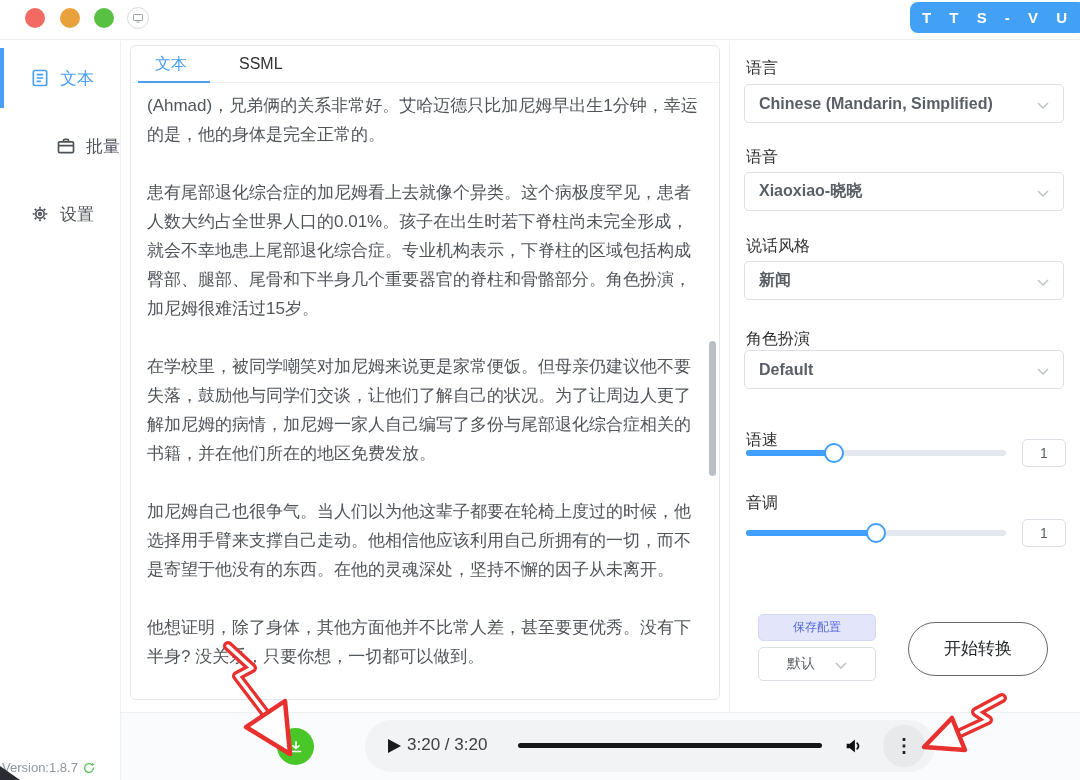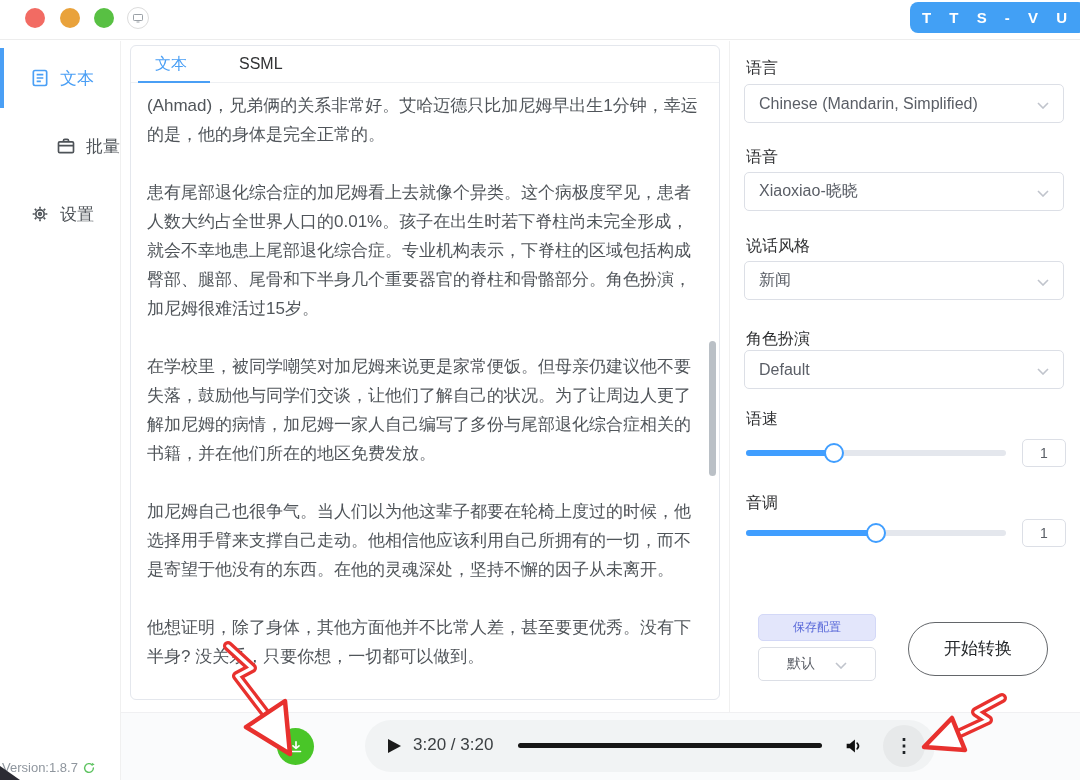--- a/index.html
+++ b/index.html
@@ -53,28 +53,28 @@
   .scroll-thumb { position:absolute; right:3px; top:295px; width:7px; height:135px;
     border-radius:4px; background:#a3abb3; opacity:.75; }
 
   
   .panel { position:absolute; left:729px; top:41px; width:351px; height:671px;
     background:#fff; border-left:1px solid #f0f0f0; }
   .flabel { position:absolute; left:16px; font-size:16px; color:#303133; }
   .select { position:absolute; left:14px; width:320px; height:39px;
     border:1px solid #dcdfe6; border-radius:5px; background:#fff;
     display:flex; align-items:center; padding:12px 14px; font-size:16px;
-    color:#5a5e66; cursor:pointer; }
+    color:#5a5e66; cursor:pointer;font-weight:bold; }
   .select .chev { margin-left:auto; }
   .lb0 { top:17px; } .sel0 { top:43px; }
   .lb1 { top:106px; } .sel1 { top:131px; }
   .lb2 { top:195px; } .sel2 { top:220px; }
   .lb3 { top:288px; } .sel3 { top:309px; }
 
-  .lb4 { top:368px; } .lb5 { top:452px; }
+  .lb4 { top:389px; } .lb5 { top:452px; }
   .slider { position:absolute; left:16px; width:260px; height:6px;
     border-radius:3px; background:#e4e7ed; cursor:pointer; }
   .slider .fill { position:absolute; left:0; top:0; height:6px;
     border-radius:3px; background:#409eff; }
   .slider .handle { position:absolute; top:-7px; width:20px; height:20px;
     border-radius:50%; background:#fff; border:2px solid #409eff; }
   .slid0 { top:409px; } .slid0 .fill { width:88px; } .slid0 .handle { left:78px; }
   .slid1 { top:489px; } .slid1 .fill { width:130px; } .slid1 .handle { left:120px; }
   .valbox { position:absolute; left:292px; width:44px; height:28px;
     border:1px solid #dcdfe6; border-radius:5px; background:#fff;
@@ -95,21 +95,21 @@
 
   
   .bottombar { position:absolute; left:121px; top:712px; width:959px; height:68px;
     background:#fafbfc; border-top:1px solid #f0f0f2; }
   .dl-btn { position:absolute; left:156px; top:15px; width:37px; height:37px;
     border-radius:50%; background:#49c628; display:flex; align-items:center;
     justify-content:center; cursor:pointer; }
   .player { position:absolute; left:244px; top:7px; width:570px; height:52px;
     border-radius:26px; background:#f1f3f4; }
   .play-btn { position:absolute; left:22px; top:18px; cursor:pointer; }
-  .time { position:absolute; left:48px; top:15px; font-size:17px; color:#3c4043; }
+  .time { position:absolute; left:42px; top:15px; font-size:17px; color:#3c4043; }
   .ptrack { position:absolute; left:153px; top:23px; width:304px; height:5px;
     border-radius:3px; background:#161616; cursor:pointer; }
   .vol-btn { position:absolute; left:478px; top:15px; cursor:pointer; }
   .more-btn { position:absolute; left:518px; top:5px; width:42px; height:42px;
     border-radius:50%; background:#e7e9ea; text-align:center; line-height:42px;
     font-size:19px; font-weight:bold; color:#1f2327; cursor:pointer; }
 
   .arrows { position:absolute; left:0; top:0; width:1080px; height:780px;
     pointer-events:none; z-index:50; }
   .corner-artifact { position:absolute; left:0; bottom:0; width:0; height:0;

